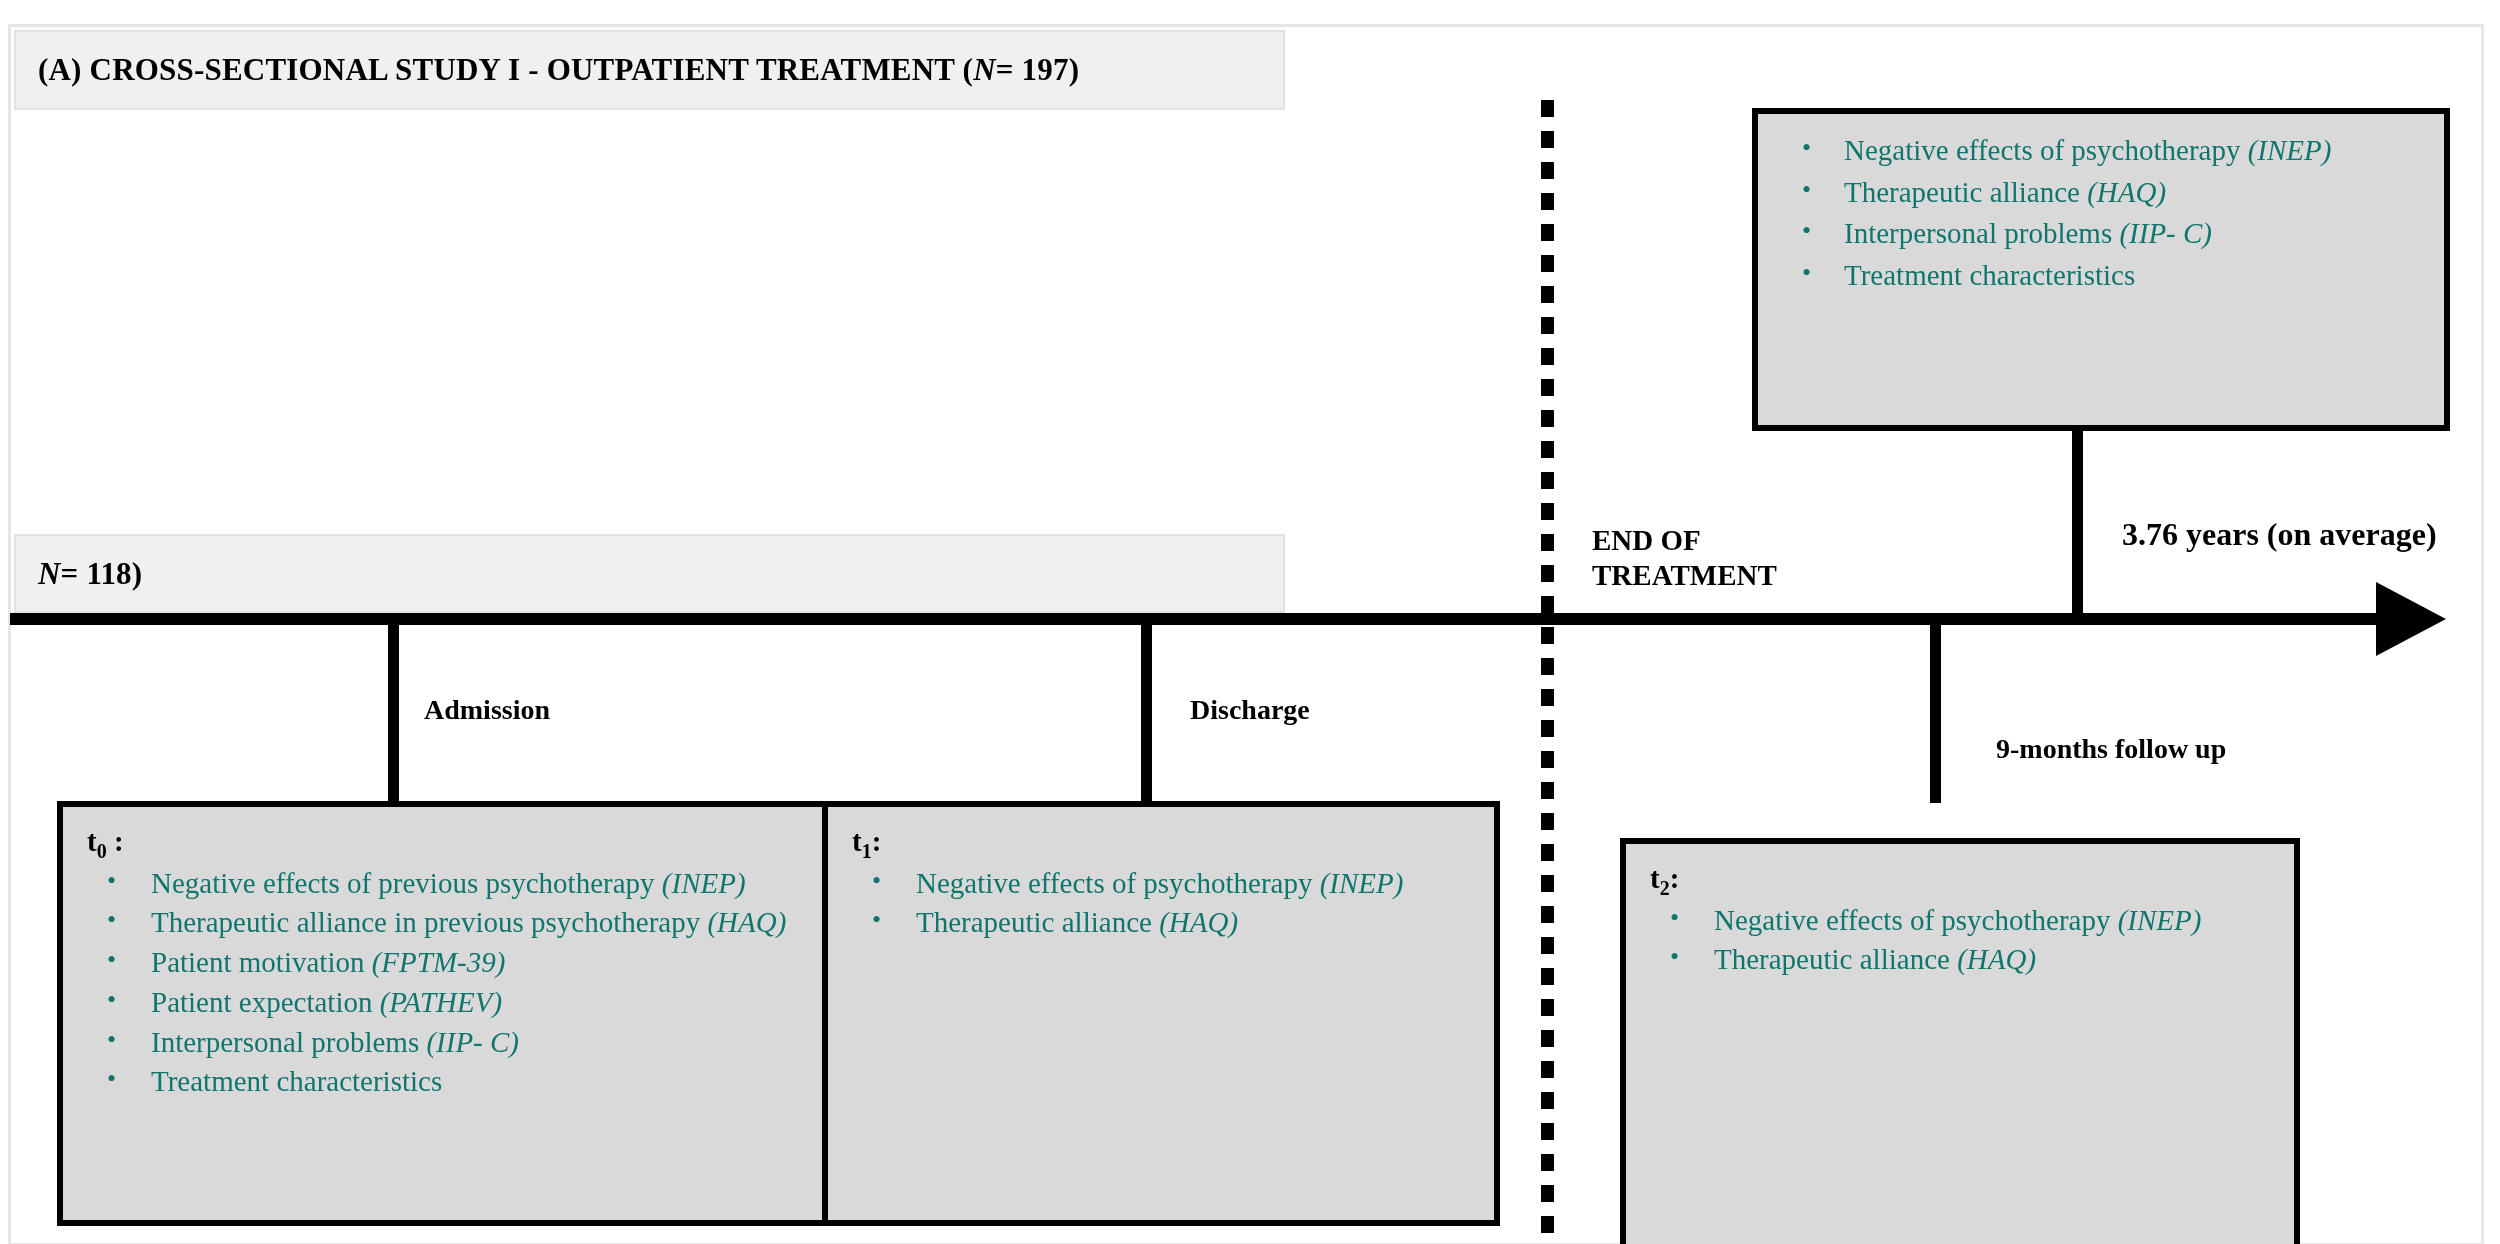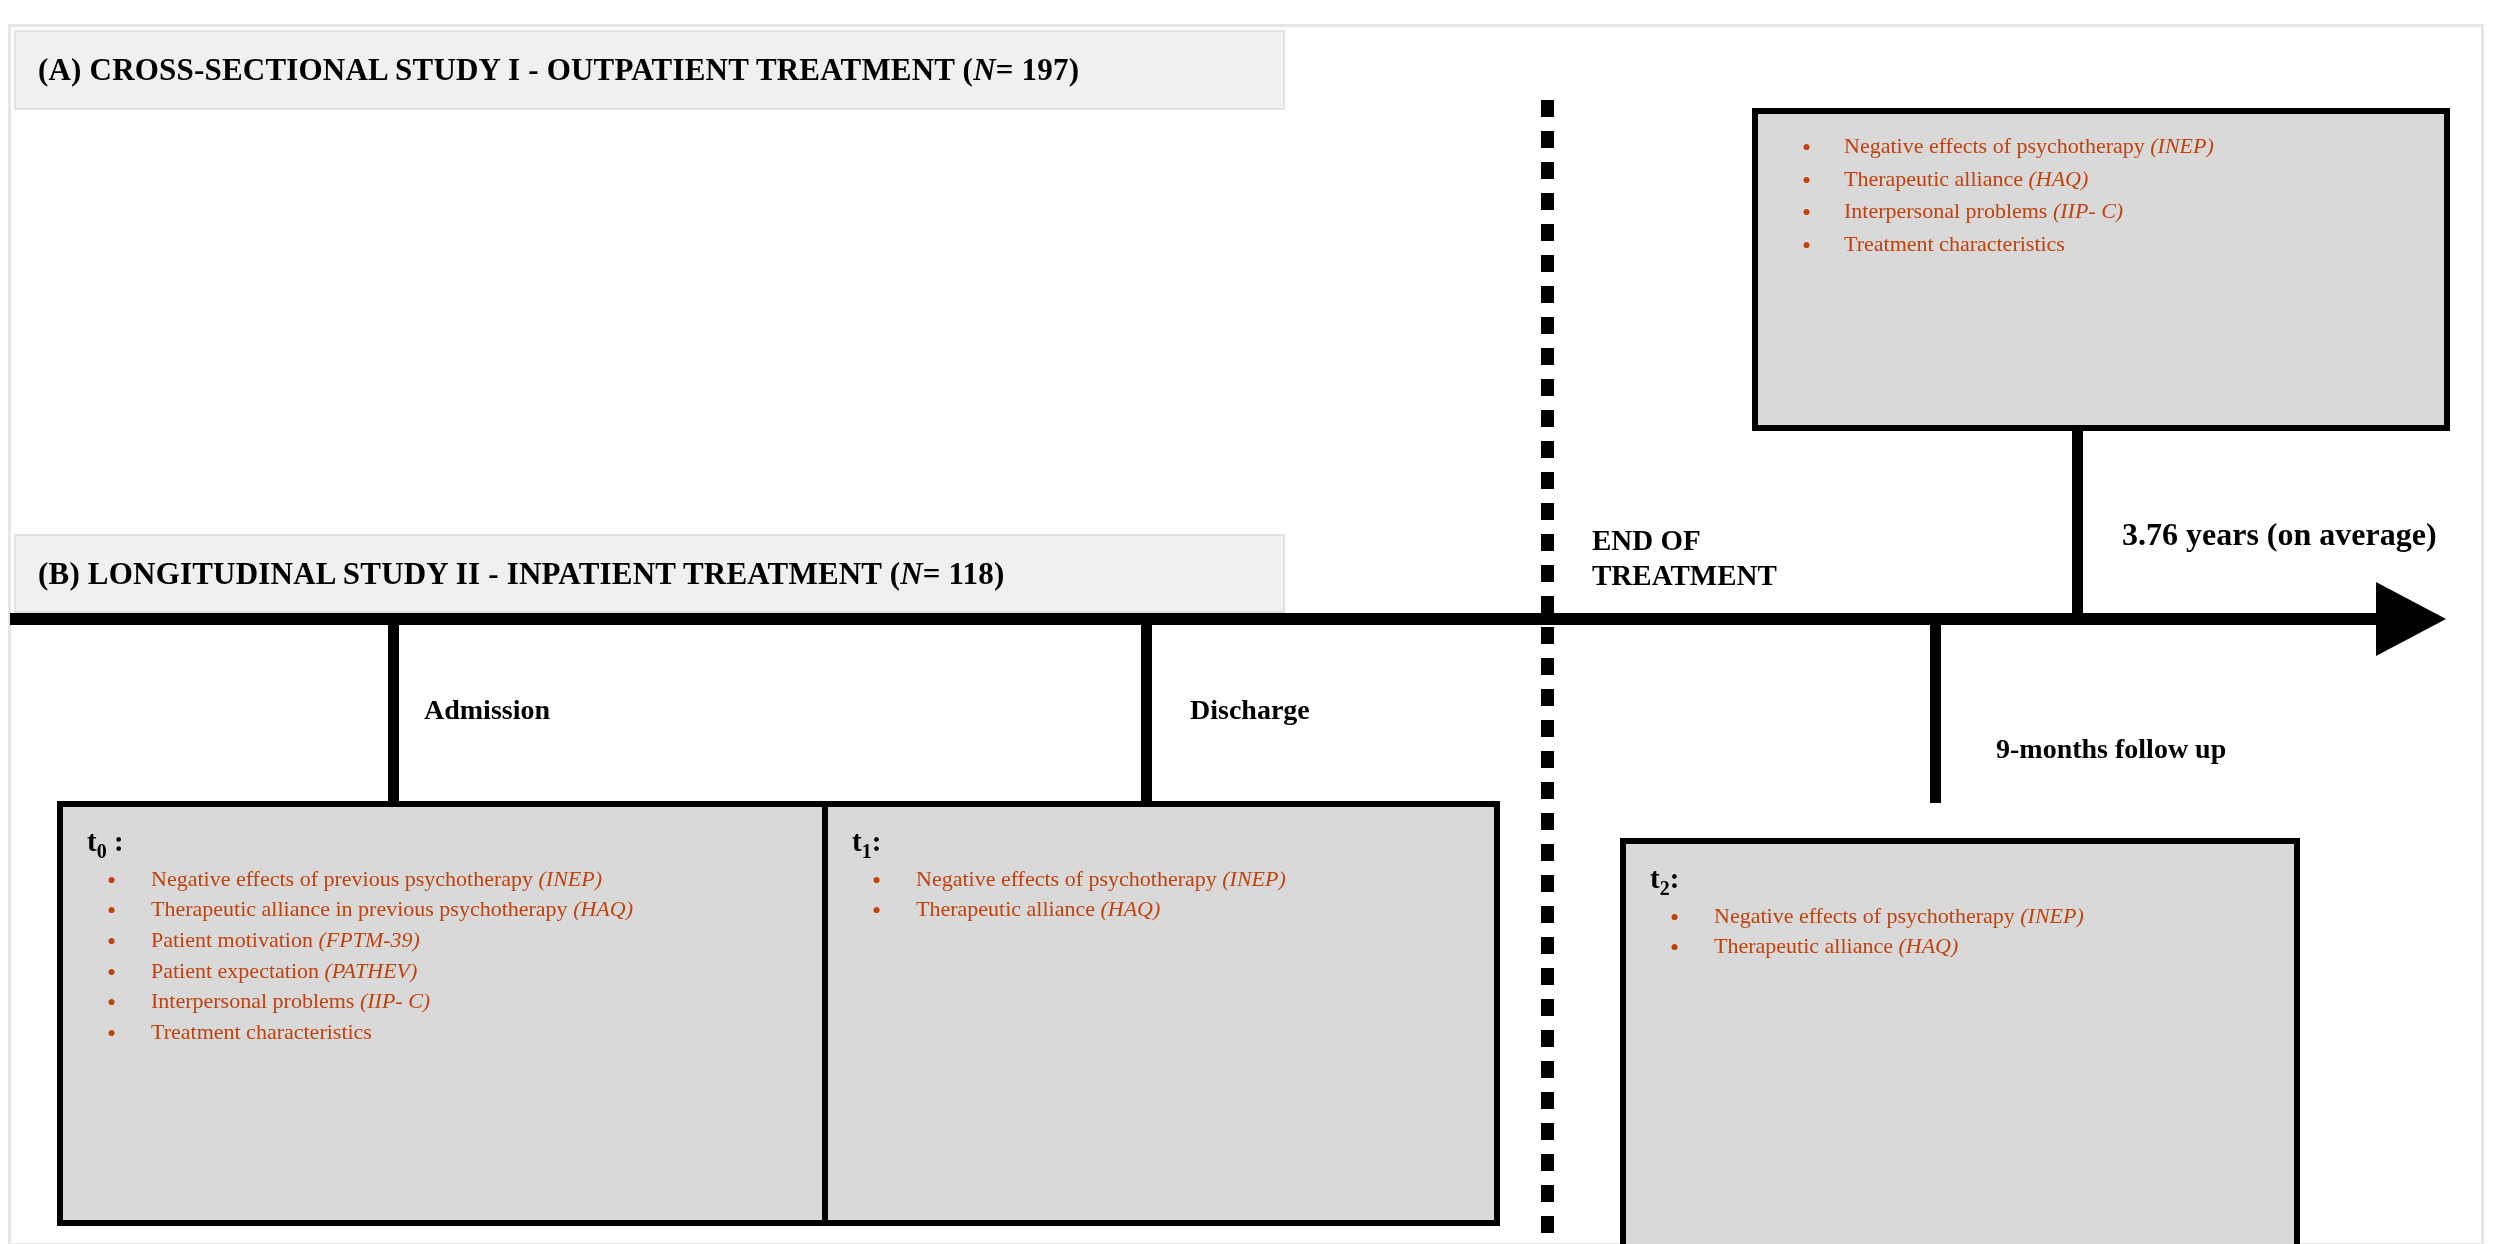--- a/index.html
+++ b/index.html
@@ -43,40 +43,39 @@
             box-sizing:border-box;padding:18px 22px 14px 22px;}
   #box-study1{left:1752px;top:92px;width:698px;height:323px;}
   #box-t0{left:57px;top:785px;width:799px;height:425px;}
   #box-t1{left:822px;top:785px;width:678px;height:425px;}
   #box-t2{left:1620px;top:822px;width:680px;height:425px;}
 
   .tlabel{font-weight:bold;font-size:29px;color:#000;margin:0 0 2px 2px;}
   .tlabel sub{font-size:20px;}
 
   ul.items{list-style:none;margin:0;padding:0;}
-  ul.items li{position:relative;padding-left:66px;font-size:22px;line-height:1.30;
-              color:#c2410c;margin-bottom:2px;}
+  ul.items li{position:relative;padding-left:66px;font-size:29px;line-height:1.30;
+              color:#0f766e;margin-bottom:2px;}
   ul.items li::before{content:"\2022";position:absolute;left:22px;top:-1px;font-size:26px;}
   ul.items li i{font-style:italic;}
   #box-study1 ul.items li{padding-left:64px;margin-bottom:4px;}
 </style>
 </head>
 <body>
 
 <div id="canvas">
   <div class="frame"></div>
 
   <div class="study-header" id="header-a">
     <span>(A) CROSS-SECTIONAL STUDY I - OUTPATIENT TREATMENT (</span>
       <i>N</i>
       <span> = 197)</span>
   </div>
 
   <div class="study-header" id="header-b">
-    <span>(B) LONGITUDINAL STUDY II - INPATIENT TREATMENT (</span>
       <i>N</i>
       <span> = 118)</span>
   </div>
 
   <div class="axis"></div>
   <div class="arrowhead"></div>
 
   <div class="dotted-line"></div>
 
   <div class="tick" id="tick-admission"></div>

